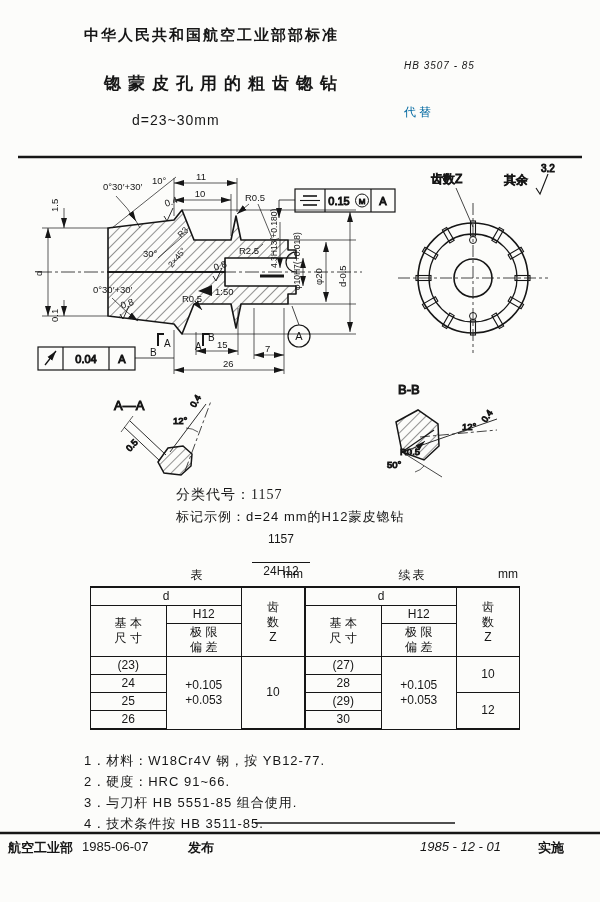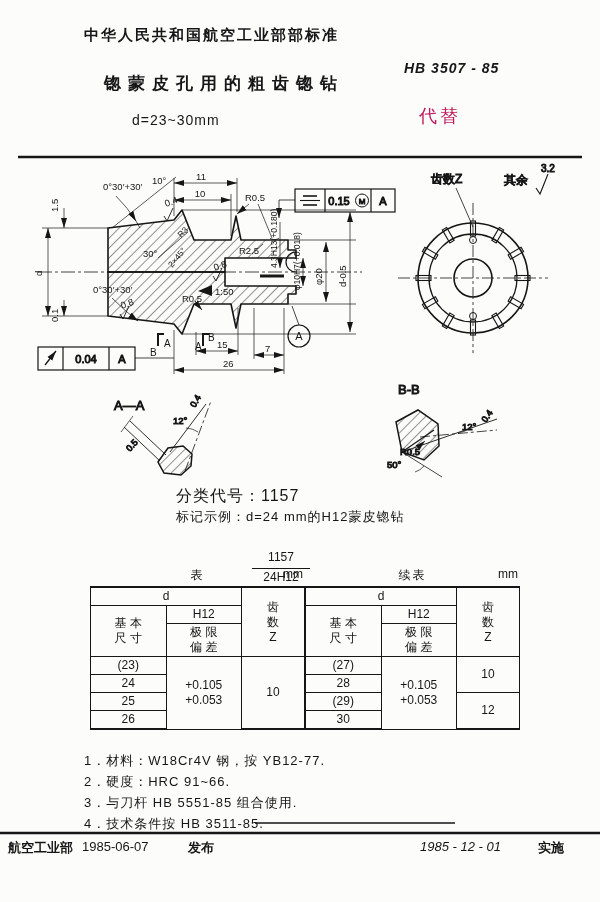--- a/index.html
+++ b/index.html
@@ -1,27 +1,27 @@
 <!DOCTYPE html>
 <html><head>
 <meta charset="utf-8">
 <style>
   html,body{margin:0;padding:0;background:#e8e8e8;}
   #page{position:relative;width:600px;height:902px;background:#fcfcfa;color:#161616;
         font-family:"Liberation Sans","DejaVu Sans",sans-serif;overflow:hidden;}
   .abs{position:absolute;}
   .hdr-std{top:26px;left:84px;font-size:15px;font-weight:bold;letter-spacing:2px;text-align:center;}
-  .hdr-no{top:60px;left:404px;font-size:14px;font-style:italic;font-weight:bold;letter-spacing:1px;}
+  .hdr-no{top:60px;left:404px;font-size:10px;font-style:italic;font-weight:normal;letter-spacing:1px;}
   .hdr-title{top:72px;left:104px;font-size:17px;font-weight:bold;letter-spacing:7px;}
-  .hdr-rep{top:104px;left:419px;font-size:18px;color:#be185d;letter-spacing:3px;}
+  .hdr-rep{top:104px;left:404px;font-size:12px;color:#0369a1;letter-spacing:3px;}
   .hdr-range{top:112px;left:132px;font-size:14px;letter-spacing:1px;}
-  .cls1{top:486px;left:176px;font-size:16px;letter-spacing:1px;}
+  .cls1{top:486px;left:176px;font-size:14px;letter-spacing:1px;font-family:Liberation Serif, serif;}
   .cls2{top:508px;left:176px;font-size:13px;letter-spacing:1px;}
   .frac{top:532px;left:252px;width:58px;text-align:center;font-size:12px;}
-  .frac .ft{display:block;border-bottom:1.5px solid #161616;padding-bottom:4px;margin-top:18px;}
+  .frac .ft{display:block;border-bottom:1.5px solid #161616;padding-bottom:16px;}
   .frac .fb{display:block;padding-top:1px;}
   
   .tblwrap{width:215px;font-size:12px;}
   .tcap{display:flex;justify-content:space-between;padding:0 2px 2px 2px;}
   .tcap .c{flex:1;text-align:center;letter-spacing:2px;}
   .tcap .u{width:34px;text-align:right;}
   table{border-collapse:collapse;width:100%;table-layout:fixed;}
   td{border:1px solid #161616;text-align:center;padding:1px 0;font-size:12px;line-height:1.25;}
   tr.toprow td{border-top:2.5px solid #161616;}
   td.nb{border-bottom:2.5px solid #161616;}

